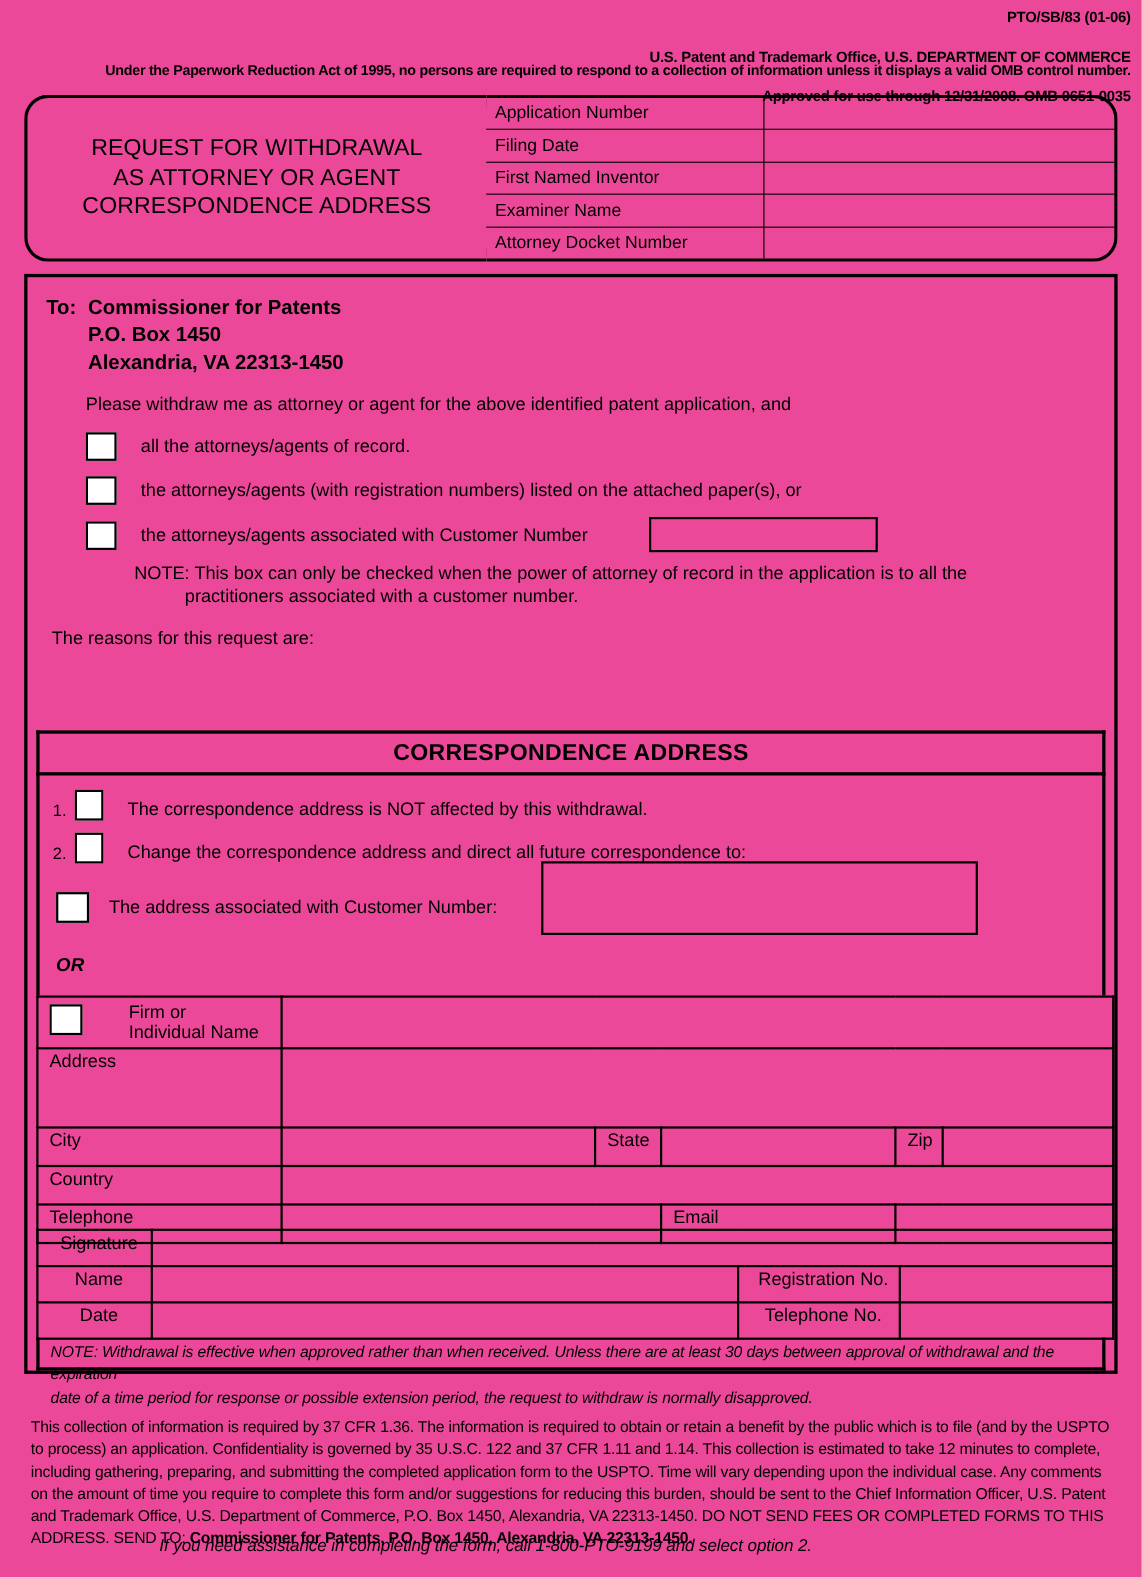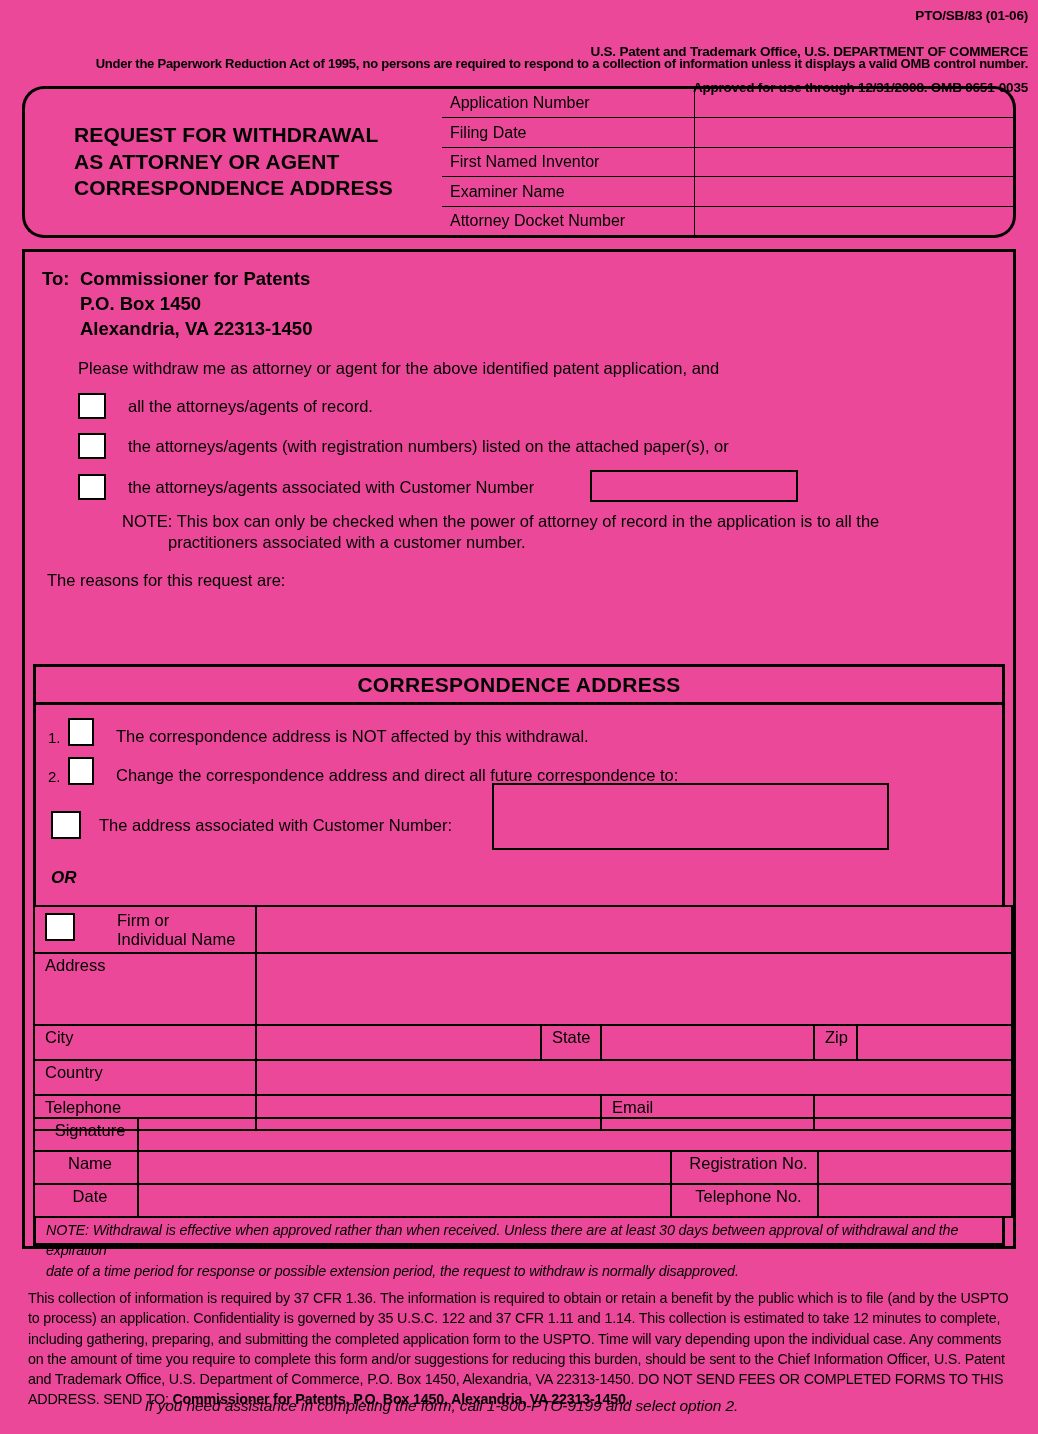--- a/index.html
+++ b/index.html
@@ -51,22 +51,23 @@
     height: 152px;
     border: 3px solid #000;
     border-right: none;
     border-radius: 22px 0 0 22px;
     box-sizing: border-box;
     display: flex;
     align-items: center;
     justify-content: center;
   }
   #titlebox .ttl {
+    text-align: center;
     font-size: 21px;
-    font-weight: bold;
+    font-weight: normal;
     line-height: 1.27;
     letter-spacing: 0.1px;
   }
   #idtable {
     position: absolute;
     left: 442px;
     top: 86px;
     width: 574px;
     height: 152px;
     border: 3px solid #000;

